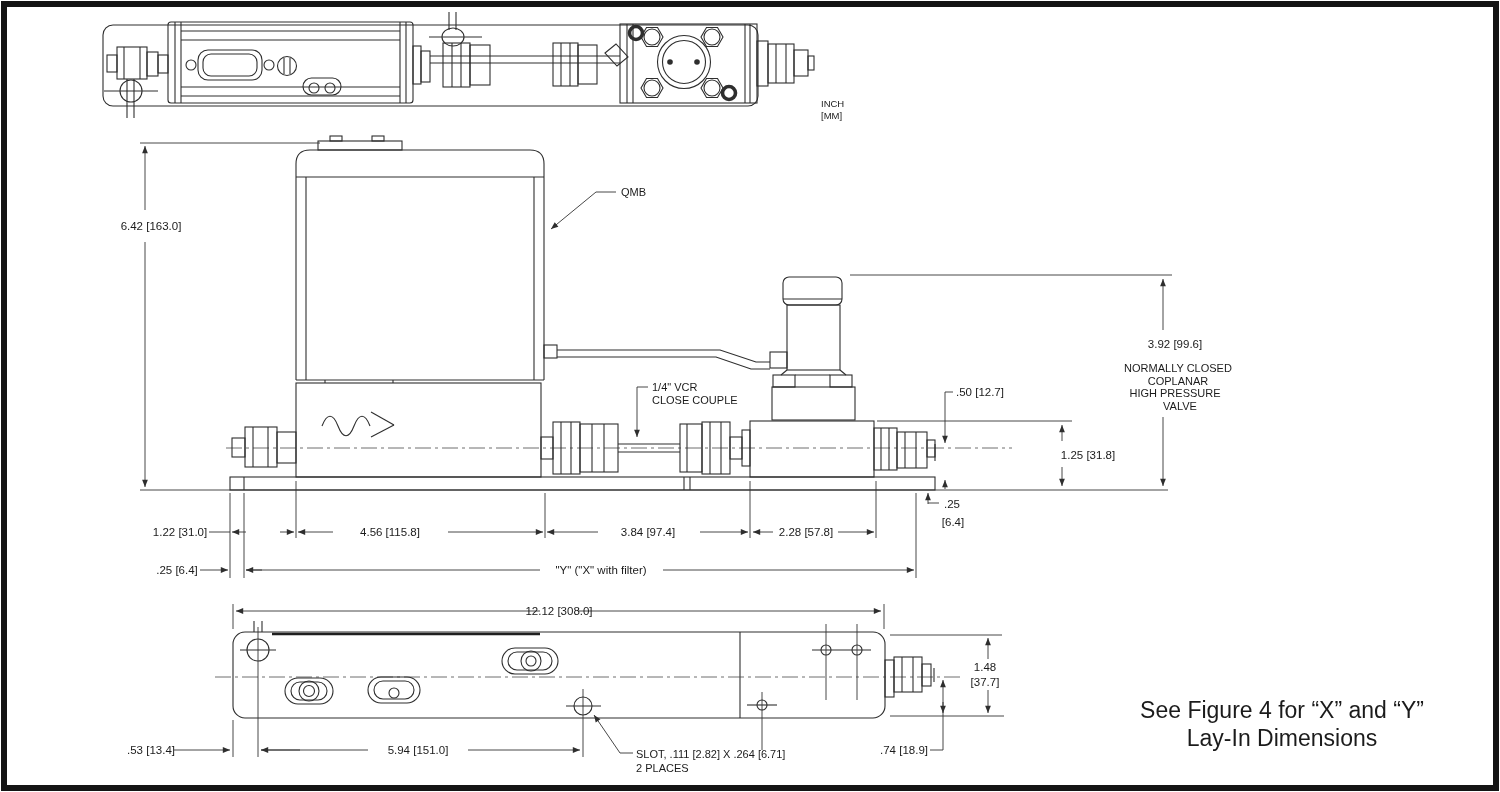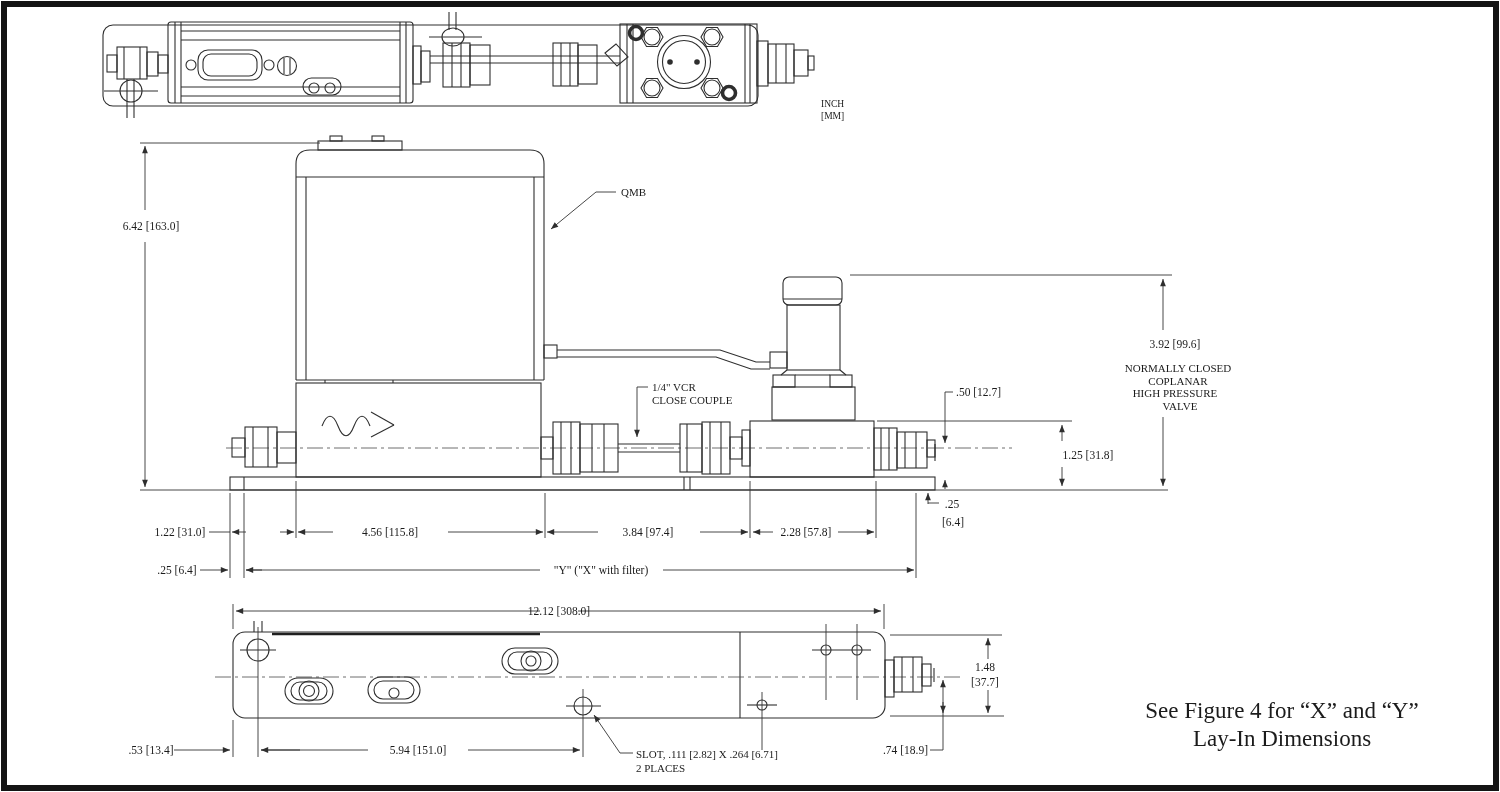--- a/index.html
+++ b/index.html
@@ -1,16 +1,16 @@
 <!DOCTYPE html>
 <html><head>
 <meta charset="utf-8">
 <style>
   html,body{margin:0;padding:0;background:#e8e8e8;}
-  #stage{position:relative;width:1500px;height:792px;background:#ffffff;font-family:Liberation Serif, serif;}
+  #stage{position:relative;width:1500px;height:792px;background:#ffffff;font-family:Liberation Sans, sans-serif;}
   svg{position:absolute;left:0;top:0;}
   .ln{stroke:#2e2e2e;stroke-width:1.1;fill:none;}
   .thk{stroke:#1f1f1f;stroke-width:2.4;fill:none;}
   .dim{stroke:#333;stroke-width:0.9;fill:none;}
   .cl{stroke:#4a4a4a;stroke-width:0.8;fill:none;stroke-dasharray:16 4 3 4;}
   .dot{fill:#2e2e2e;stroke:none;}
   .ring{stroke:#2e2e2e;stroke-width:3.6;fill:none;}
   text{fill:#1b1b1b;}
   .dimtxt{font-size:11.5px;}
   .labtxt{font-size:11px;}

